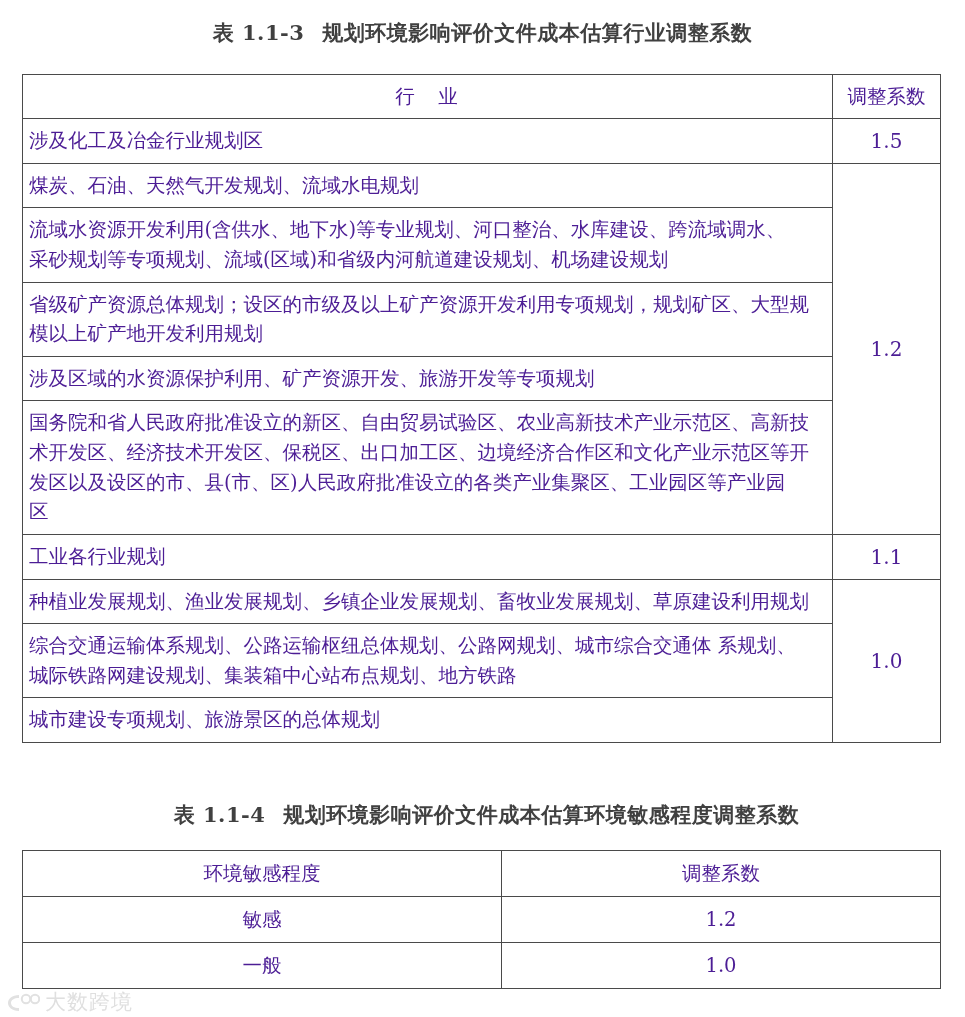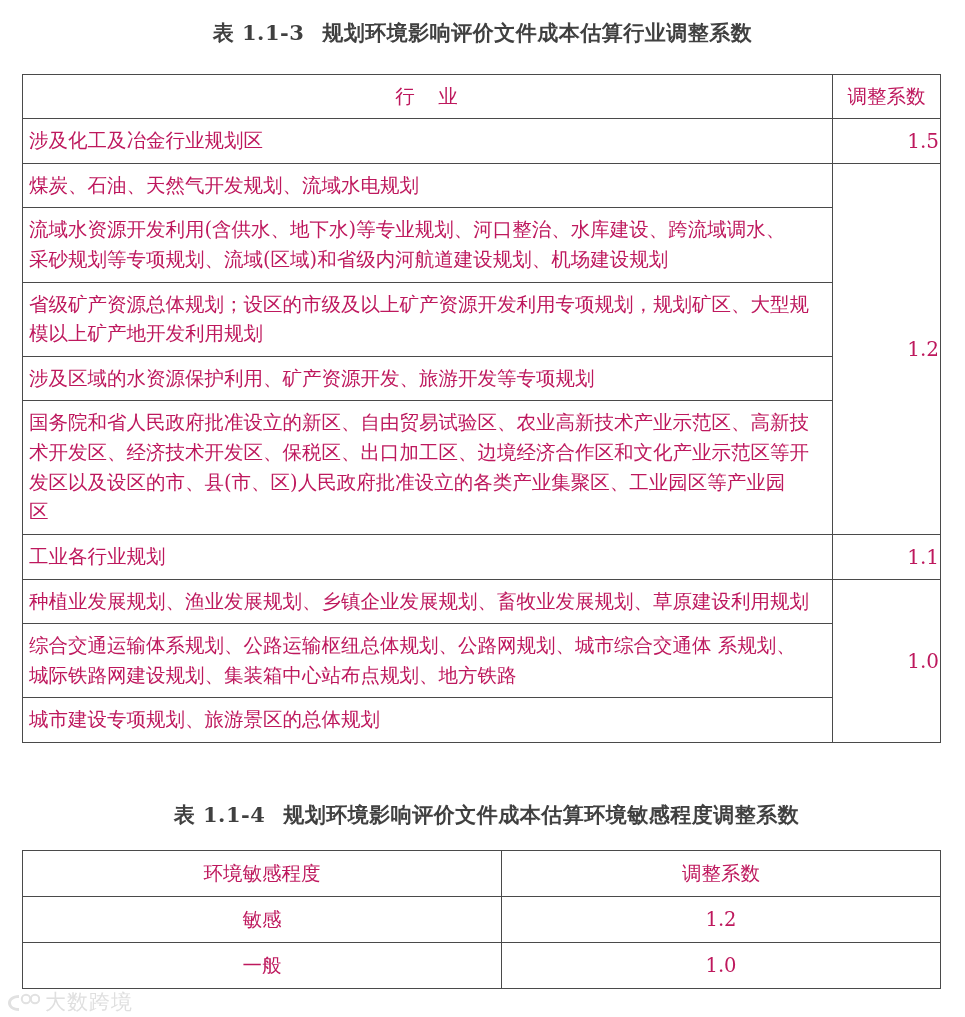--- a/index.html
+++ b/index.html
@@ -48,21 +48,21 @@
   .title-num {
     margin-right: 18px;
   }
 
   
   table.doc-table {
     border-collapse: collapse;
     table-layout: fixed;
     position: absolute;
     font-family: "DejaVu Serif", "Liberation Serif", serif;
-    color: #be185d;
+    color: #4c1d95;
   }
   table.doc-table td,
   table.doc-table th {
     border: 1px solid #4a4a4a;
     vertical-align: middle;
     font-weight: normal;
     box-sizing: border-box;
   }
 
   
@@ -91,21 +91,20 @@
     padding: 4px 0;
     letter-spacing: 2px;
   }
   #table-industry th.col-coef {
     height: 44px;
     padding: 4px 0;
   }
   #table-industry td.col-coef {
     font-family: "DejaVu Serif", "Liberation Serif", serif;
     font-size: 20px;
-    text-align: right;
   }
 
   
   #table-sensitivity {
     left: 22px;
     top: 850px;
     width: 918px;
   }
   #table-sensitivity th,
   #table-sensitivity td {

